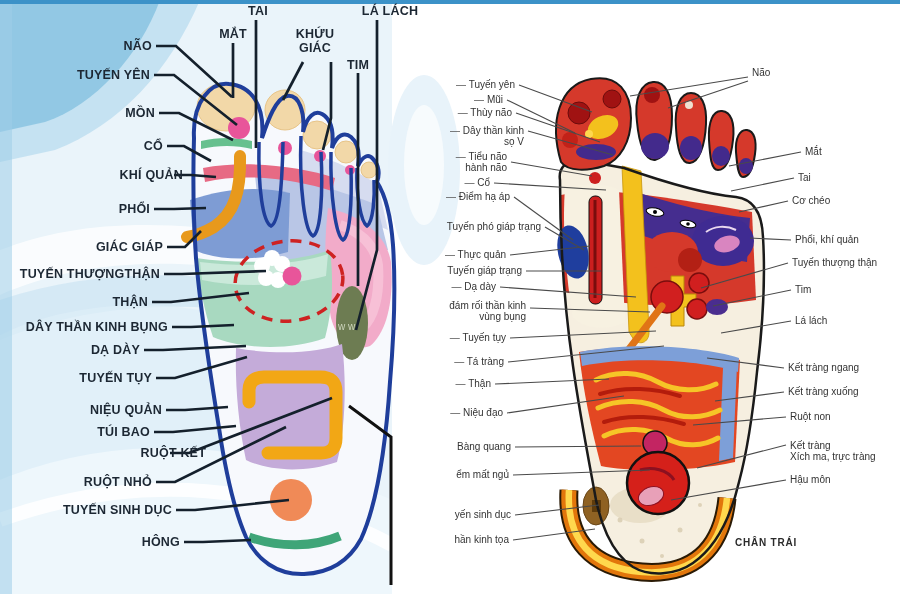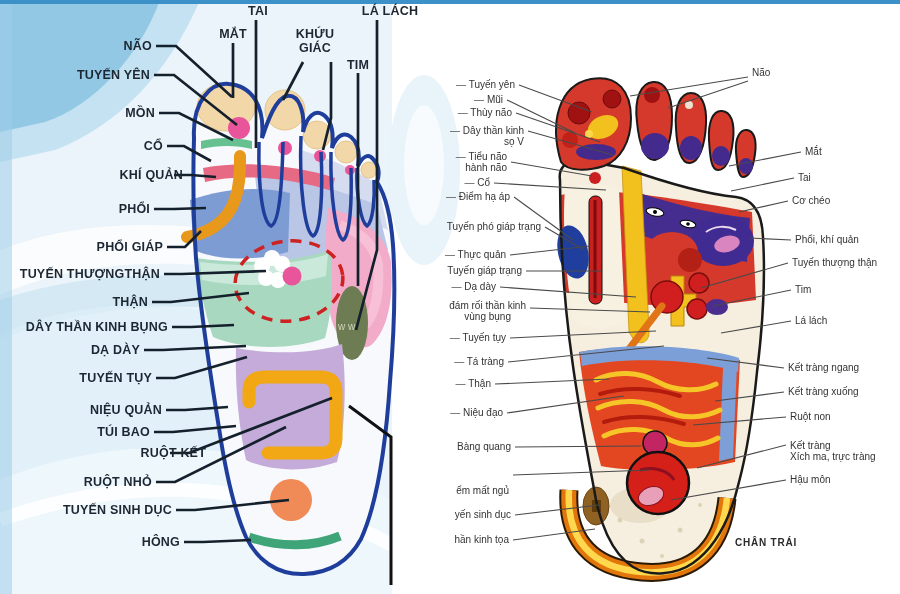--- a/index.html
+++ b/index.html
@@ -238,21 +238,21 @@
       <div class="lbl L al-center" style="left: 390px; top: 11px;">LÁ LÁCH</div>
       <div class="lbl L al-center" style="left: 315px; top: 41px;">KHỨU
 GIÁC</div>
       <div class="lbl L al-center" style="left: 358px; top: 65px;">TIM</div>
       <div class="lbl L al-right" style="left: 152px; top: 46px;">NÃO</div>
       <div class="lbl L al-right" style="left: 150px; top: 75px;">TUYẾN YÊN</div>
       <div class="lbl L al-right" style="left: 155px; top: 113px;">MỒN</div>
       <div class="lbl L al-right" style="left: 163px; top: 146px;">CỔ</div>
       <div class="lbl L al-right" style="left: 170px; top: 175px; margin-left: 13px;">KHÍ QUẢN</div>
       <div class="lbl L al-right" style="left: 150px; top: 209px;">PHỔI</div>
-      <div class="lbl L al-right" style="left: 163px; top: 247px;">PHỔI GIÁP</div>
+      <div class="lbl L al-right" style="left: 163px; top: 247px;">GIÁC GIÁP</div>
       <div class="lbl L al-right" style="left: 160px; top: 274px;">TUYẾN THƯỢNGTHẬN</div>
       <div class="lbl L al-right" style="left: 148px; top: 302px;">THẬN</div>
       <div class="lbl L al-right" style="left: 168px; top: 327px;">DÂY THẦN KINH BỤNG</div>
       <div class="lbl L al-right" style="left: 140px; top: 350px;">DẠ DÀY</div>
       <div class="lbl L al-right" style="left: 152px; top: 378px;">TUYẾN TỤY</div>
       <div class="lbl L al-right" style="left: 162px; top: 410px;">NIỆU QUẢN</div>
       <div class="lbl L al-right" style="left: 150px; top: 432px; text-align: right;">TÚI BAO</div>
       <div class="lbl L al-right" style="left: 166px; top: 453px; margin-left: 40px;">RUỘT KẾT</div>
       <div class="lbl L al-right" style="left: 152px; top: 482px;">RUỘT NHỎ</div>
       <div class="lbl L al-right" style="left: 172px; top: 510px;">TUYẾN SINH DỤC</div>
@@ -263,28 +263,28 @@
       <div class="lbl R al-right dash" style="left: 524px; top: 136px;">Dây thần kinh
 sọ V</div>
       <div class="lbl R al-right dash" style="left: 507px; top: 162px;">Tiểu não
 hành não</div>
       <div class="lbl R al-right dash" style="left: 490px; top: 183px;">Cổ</div>
       <div class="lbl R al-right dash" style="left: 510px; top: 197px;">Điểm hạ áp</div>
       <div class="lbl R al-right" style="left: 541px; top: 227px;">Tuyến phó giáp trạng</div>
       <div class="lbl R al-right dash" style="left: 506px; top: 255px;">Thực quản</div>
       <div class="lbl R al-right" style="left: 522px; top: 271px;">Tuyến giáp trạng</div>
       <div class="lbl R al-right dash" style="left: 496px; top: 287px;">Dạ dày</div>
-      <div class="lbl R al-right" style="left: 526px; top: 311px; text-align: center;">đám rối thần kinh
+      <div class="lbl R al-right" style="left: 526px; top: 311px;">đám rối thần kinh
 vùng bụng</div>
       <div class="lbl R al-right dash" style="left: 506px; top: 338px;">Tuyến tụy</div>
       <div class="lbl R al-right dash" style="left: 504px; top: 362px;">Tá tràng</div>
       <div class="lbl R al-right dash" style="left: 491px; top: 384px;">Thận</div>
       <div class="lbl R al-right dash" style="left: 503px; top: 413px;">Niệu đạo</div>
       <div class="lbl R al-right" style="left: 511px; top: 447px;">Bàng quang</div>
-      <div class="lbl R al-right" style="left: 509px; top: 475px; margin-top: 16px;">ểm mất ngủ</div>
+      <div class="lbl R al-right" style="left: 509px; top: 475px;">ểm mất ngủ</div>
       <div class="lbl R al-right" style="left: 511px; top: 515px;">yến sinh dục</div>
       <div class="lbl R al-right" style="left: 509px; top: 540px;">hần kinh tọa</div>
       <div class="lbl R al-left" style="left: 752px; top: 73px;">Não</div>
       <div class="lbl R al-left" style="left: 805px; top: 152px;">Mắt</div>
       <div class="lbl R al-left" style="left: 798px; top: 178px;">Tai</div>
       <div class="lbl R al-left" style="left: 792px; top: 201px;">Cơ chéo</div>
       <div class="lbl R al-left" style="left: 795px; top: 240px;">Phổi, khí quản</div>
       <div class="lbl R al-left" style="left: 792px; top: 263px;">Tuyến thượng thận</div>
       <div class="lbl R al-left" style="left: 795px; top: 290px;">Tim</div>
       <div class="lbl R al-left" style="left: 795px; top: 321px;">Lá lách</div>

